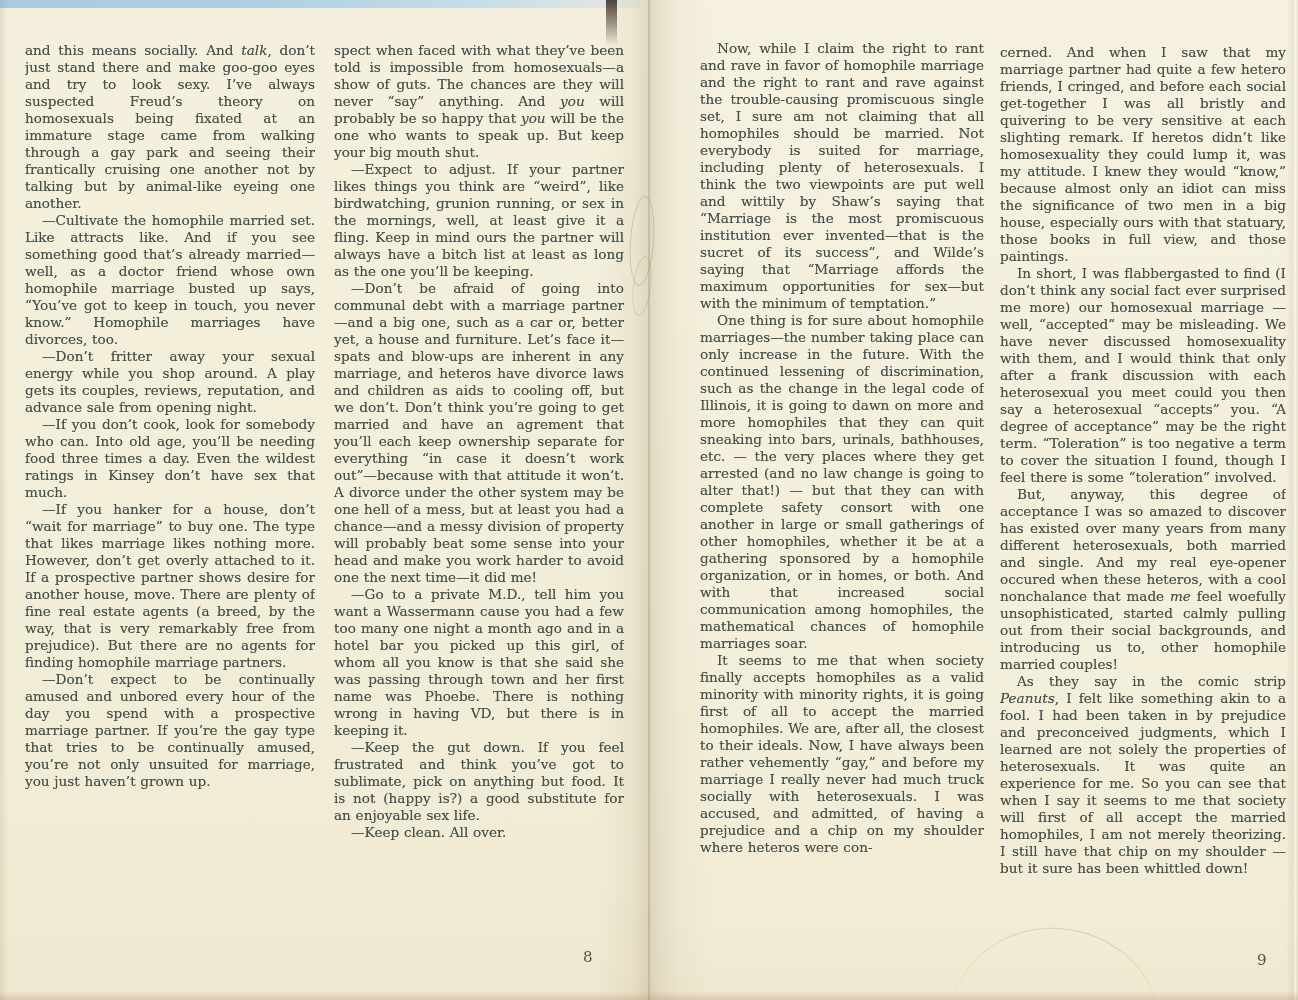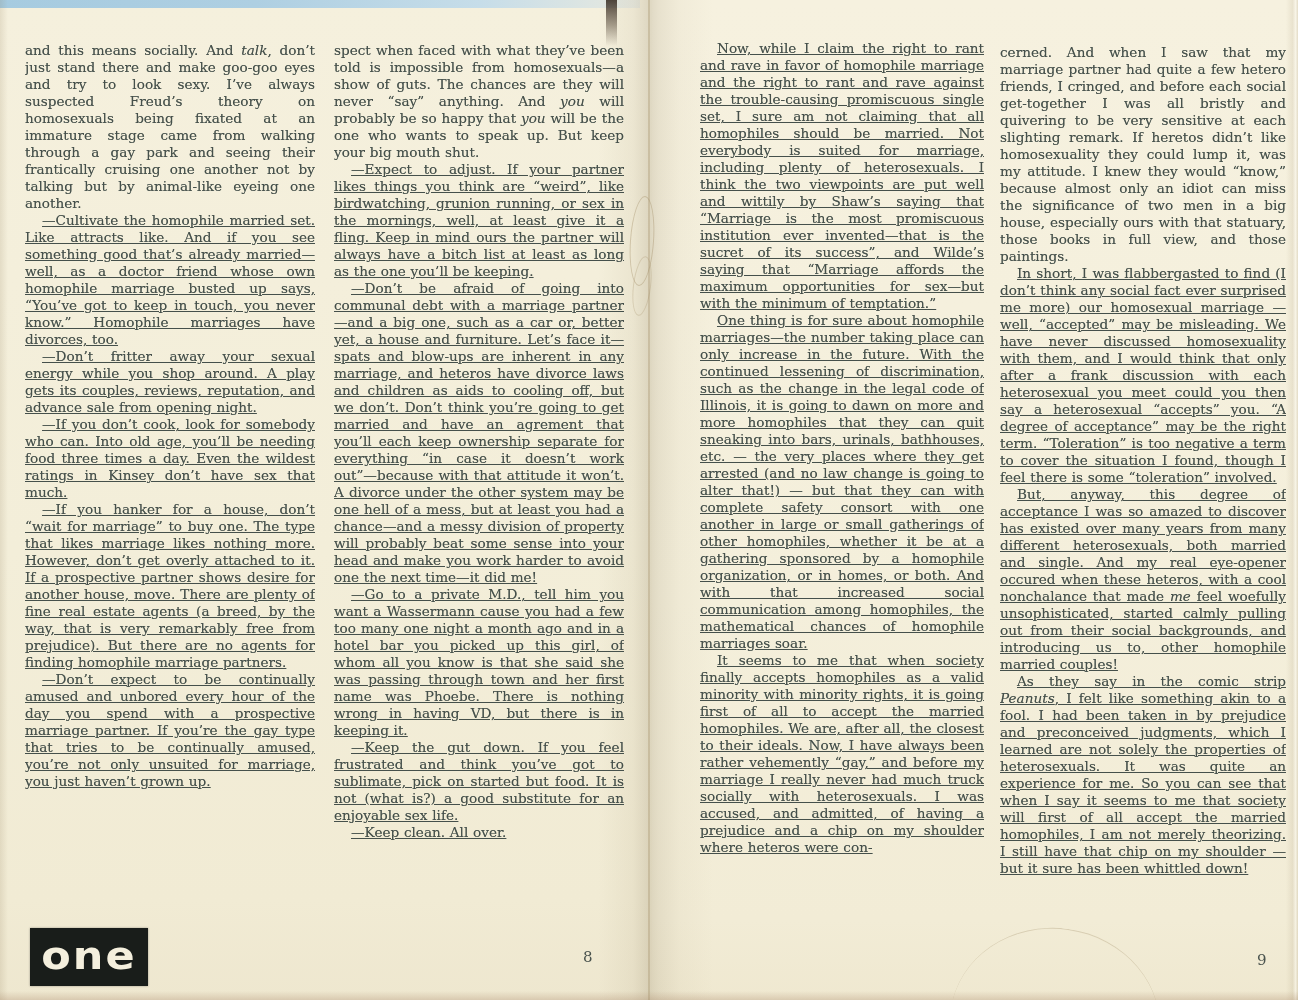--- a/index.html
+++ b/index.html
@@ -76,21 +76,21 @@
     font-size:13.6px;line-height:17px;
     text-align:justify;
     word-spacing:0.4px;
     text-shadow:0 0 0.5px rgba(69,80,75,0.55);
   }
   .col-1{left:25px;width:290px;}
   .col-2{left:334px;width:290px;}
   .col-3{left:700px;width:284px;top:40px;}
   .col-4{left:1000px;width:286px;top:44px;}
   .para{margin:0;padding:0;}
-  .para.indent{text-indent:17px;text-decoration:underline;}
+  .para.indent{text-indent:17px;}
   .it{font-style:italic;}
   
   .logo{
     position:absolute;left:30px;top:928px;width:118px;height:58px;
     background:#191d1a;
     display:flex;align-items:center;justify-content:center;
     box-shadow:0 0 2px rgba(0,0,0,0.35);
   }
   .logo span{
     color:#f4efdd;
@@ -134,35 +134,32 @@
       <p class="para indent"><span>—Don’t fritter away your sexual energy while you shop around. A play gets its couples, reviews, reputation, and advance sale from opening night.</span></p>
       <p class="para indent"><span>—If you don’t cook, look for somebody who can. Into old age, you’ll be needing food three times a day. Even the wildest ratings in Kinsey don’t have sex that much.</span></p>
       <p class="para indent"><span>—If you hanker for a house, don’t “wait for marriage” to buy one. The type that likes marriage likes nothing more. However, don’t get overly attached to it. If a prospective partner shows desire for another house, move. There are plenty of fine real estate agents (a breed, by the way, that is very remarkably free from prejudice). But there are no agents for finding homophile marriage partners.</span></p>
       <p class="para indent"><span>—Don’t expect to be continually amused and unbored every hour of the day you spend with a prospective marriage partner. If you’re the gay type that tries to be continually amused, you’re not only unsuited for marriage, you just haven’t grown up.</span></p>
     </div>
   <div class="col col-2">
       <p class="para"><span>spect when faced with what they’ve been told is impossible from homosexuals—a show of guts. The chances are they will never “say” anything. And </span><span class="it">you</span><span> will probably be so happy that </span><span class="it">you</span><span> will be the one who wants to speak up. But keep your big mouth shut.</span></p>
       <p class="para indent"><span>—Expect to adjust. If your partner likes things you think are “weird”, like birdwatching, grunion running, or sex in the mornings, well, at least give it a fling. Keep in mind ours the partner will always have a bitch list at least as long as the one you’ll be keeping.</span></p>
       <p class="para indent"><span>—Don’t be afraid of going into communal debt with a marriage partner—and a big one, such as a car or, better yet, a house and furniture. Let’s face it—spats and blow-ups are inherent in any marriage, and heteros have divorce laws and children as aids to cooling off, but we don’t. Don’t think you’re going to get married and have an agrement that you’ll each keep ownership separate for everything “in case it doesn’t work out”—because with that attitude it won’t. A divorce under the other system may be one hell of a mess, but at least you had a chance—and a messy division of property will probably beat some sense into your head and make you work harder to avoid one the next time—it did me!</span></p>
       <p class="para indent"><span>—Go to a private M.D., tell him you want a Wassermann cause you had a few too many one night a month ago and in a hotel bar you picked up this girl, of whom all you know is that she said she was passing through town and her first name was Phoebe. There is nothing wrong in having VD, but there is in keeping it.</span></p>
-      <p class="para indent"><span>—Keep the gut down. If you feel frustrated and think you’ve got to sublimate, pick on started but food. It is not (what is?) a good substitute for an enjoyable sex life.</span></p>
+      <p class="para indent"><span>—Keep the gut down. If you feel frustrated and think you’ve got to sublimate, pick on anything but food. It is not (happy is?) a good substitute for an enjoyable sex life.</span></p>
       <p class="para indent"><span>—Keep clean. All over.</span></p>
     </div>
   <div class="col col-3">
       <p class="para indent"><span>Now, while I claim the right to rant and rave in favor of homophile marriage and the right to rant and rave against the trouble-causing promiscuous single set, I sure am not claiming that all homophiles should be married. Not everybody is suited for marriage, including plenty of heterosexuals. I think the two viewpoints are put well and wittily by Shaw’s saying that “Marriage is the most promiscuous institution ever invented—that is the sucret of its success”, and Wilde’s saying that “Marriage affords the maximum opportunities for sex—but with the minimum of temptation.”</span></p>
       <p class="para indent"><span>One thing is for sure about homophile marriages—the number taking place can only increase in the future. With the continued lessening of discrimination, such as the change in the legal code of Illinois, it is going to dawn on more and more homophiles that they can quit sneaking into bars, urinals, bathhouses, etc. — the very places where they get arrested (and no law change is going to alter that!) — but that they can with complete safety consort with one another in large or small gatherings of other homophiles, whether it be at a gathering sponsored by a homophile organization, or in homes, or both. And with that increased social communication among homophiles, the mathematical chances of homophile marriages soar.</span></p>
       <p class="para indent"><span>It seems to me that when society finally accepts homophiles as a valid minority with minority rights, it is going first of all to accept the married homophiles. We are, after all, the closest to their ideals. Now, I have always been rather vehemently “gay,” and before my marriage I really never had much truck socially with heterosexuals. I was accused, and admitted, of having a prejudice and a chip on my shoulder where heteros were con-</span></p>
     </div>
   <div class="col col-4">
       <p class="para"><span>cerned. And when I saw that my marriage partner had quite a few hetero friends, I cringed, and before each social get-together I was all bristly and quivering to be very sensitive at each slighting remark. If heretos didn’t like homosexuality they could lump it, was my attitude. I knew they would “know,” because almost only an idiot can miss the significance of two men in a big house, especially ours with that statuary, those books in full view, and those paintings.</span></p>
       <p class="para indent"><span>In short, I was flabbergasted to find (I don’t think any social fact ever surprised me more) our homosexual marriage — well, “accepted” may be misleading. We have never discussed homosexuality with them, and I would think that only after a frank discussion with each heterosexual you meet could you then say a heterosexual “accepts” you. “A degree of acceptance” may be the right term. “Toleration” is too negative a term to cover the situation I found, though I feel there is some “toleration” involved.</span></p>
       <p class="para indent"><span>But, anyway, this degree of acceptance I was so amazed to discover has existed over many years from many different heterosexuals, both married and single. And my real eye-opener occured when these heteros, with a cool nonchalance that made </span><span class="it">me</span><span> feel woefully unsophisticated, started calmly pulling out from their social backgrounds, and introducing us to, other homophile married couples!</span></p>
       <p class="para indent"><span>As they say in the comic strip </span><span class="it">Peanuts</span><span>, I felt like something akin to a fool. I had been taken in by prejudice and preconceived judgments, which I learned are not solely the properties of heterosexuals. It was quite an experience for me. So you can see that when I say it seems to me that society will first of all accept the married homophiles, I am not merely theorizing. I still have that chip on my shoulder — but it sure has been whittled down!</span></p>
     </div>
 
-  <div class="logo">
-    <span>one</span>
-  </div>
 
   <div class="page-num page-num-left">8</div>
   <div class="page-num page-num-right">9</div>
 
 </div>
 
 </body></html>

